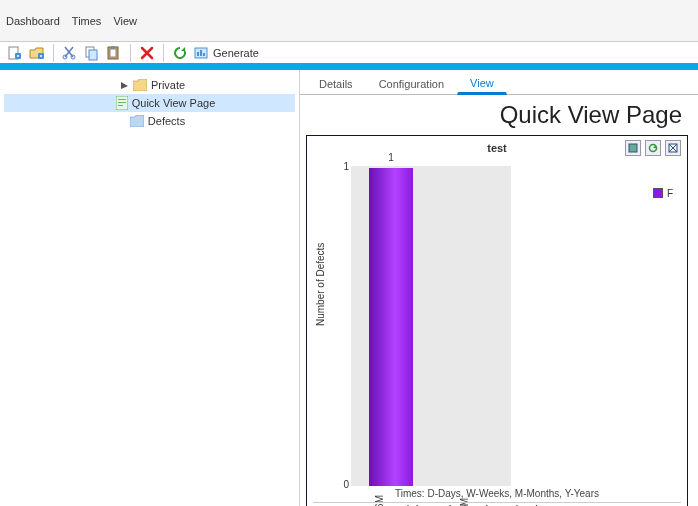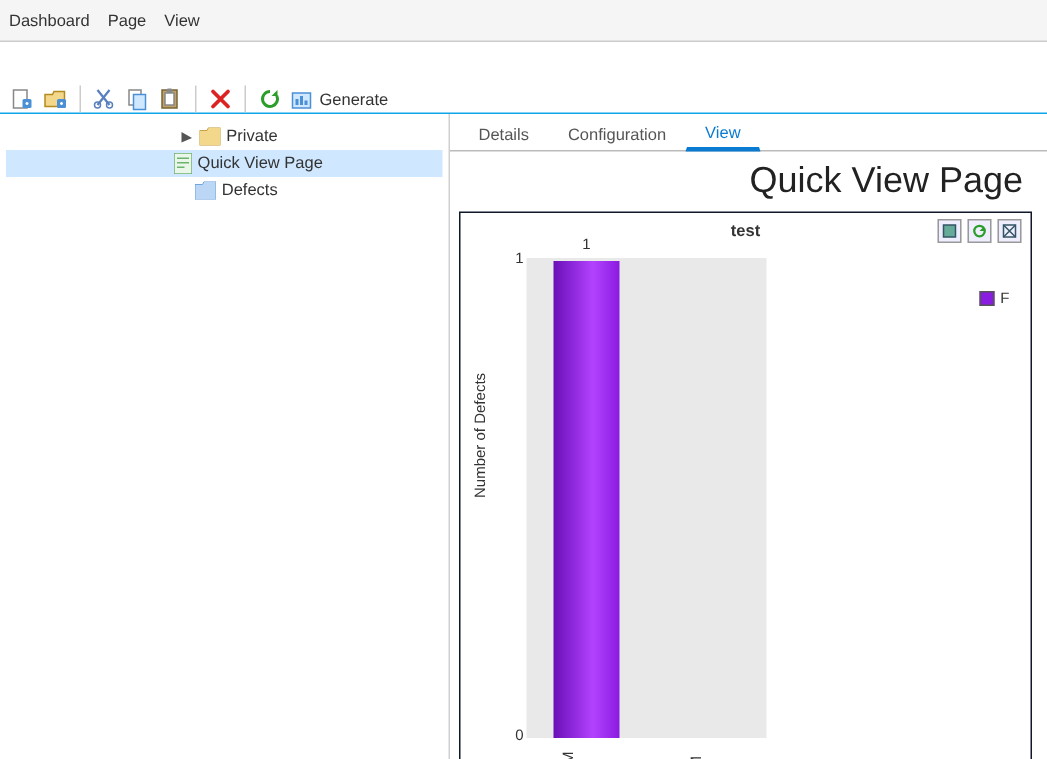--- a/index.html
+++ b/index.html
@@ -1,23 +1,23 @@
 <!DOCTYPE html>
 <html><head>
 <meta charset="utf-8">
 <style>
   * { box-sizing: border-box; margin: 0; padding: 0; font-family: Tahoma, Arial, sans-serif; }
   body { width: 698px; height: 506px; background: #fff; font-size: 11px; color: #333; overflow: hidden; position: relative; }
 
   
-  .menubar { height: 28px; background: #f5f5f5; border-bottom: 1px solid #ccc; display: flex; align-items: center; padding: 0 6px; gap: 12px; }
+  .menubar { height: 42px; background: #f5f5f5; border-bottom: 1px solid #ccc; display: flex; align-items: center; padding: 0 6px; gap: 12px; }
   .menubar-item { font-size: 11px; color: #333; cursor: default; }
 
   
-  .toolbar { height: 28px; background: #fff; border-bottom: 1px solid #0ea5e9; display: flex; align-items: flex-end; padding: 0 6px; gap: 4px; position: relative; margin-top: 20px; }
+  .toolbar { height: 28px; background: #fff; border-bottom: 7px solid #0ea5e9; display: flex; align-items: center; padding: 0 6px; gap: 4px; position: relative; }
   .tb-group { display: flex; align-items: center; gap: 4px; }
   .tb-sep { width: 1px; height: 18px; background: #ccc; margin: 0 3px; }
   .tb-btn { width: 18px; height: 18px; display: flex; align-items: center; justify-content: center; cursor: default; }
   .tb-btn svg { display: block; }
   .tb-text { display: flex; align-items: center; gap: 4px; font-size: 11px; color: #333; }
 
   
   .main { display: flex; height: calc(506px - 24px - 28px); }
   .tree-panel { width: 300px; border-right: 1px solid #d0d0d0; padding: 6px 4px; position: relative; }
   .tree-row { display: flex; align-items: center; height: 18px; padding: 0 2px; gap: 4px; font-size: 11px; justify-content: center; }
@@ -52,21 +52,21 @@
   .chart-caption { position: absolute; bottom: 24px; left: 0; right: 0; text-align: center; font-size: 10px; color: #444; }
   .chart-footer { position: absolute; bottom: 4px; left: 6px; font-size: 14px; color: #444; border-top: 1px solid #ccc; padding-top: 0; right: 6px; }
 
   .bottom-divider { position: absolute; left: 4px; bottom: 2px; width: 110px; border-top: 1px solid #ccc; }
 </style>
 </head>
 <body>
 
 <div class="menubar">
   <span class="menubar-item">Dashboard</span>
-  <span class="menubar-item">Page</span>
+  <span class="menubar-item">Times</span>
   <span class="menubar-item">View</span>
 </div>
 
 <div class="toolbar">
   <div class="tb-group">
     <span class="tb-btn">
       <svg width="16" height="16">
           <rect x="2" y="2" width="9" height="12" fill="#fff" stroke="#888"></rect>
           <rect x="8" y="8" width="6" height="6" fill="#4b90d6" rx="1"></rect>
           <path d="M10 11h2M11 10v2" stroke="#fff" stroke-width="1"></path>
@@ -200,16 +200,17 @@
       </div>
 
       <span class="xcat-label" style="left:48px; top:378px">Age &lt;= 6M</span>
       <span class="xcat-label" style="left:136px; top:378px">Age &gt; 6M</span>
 
       <div class="legend">
         <span class="legend-swatch"></span>
         <span>F</span>
       </div>
 
+      <div class="chart-caption">Times: D-Days, W-Weeks, M-Months, Y-Years</div>
       <div class="chart-footer">Last Generated (Local Time): 13/03/2015 09:15:56 PM</div>
     </div>
   </div>
 </div>
 
 </body></html>

